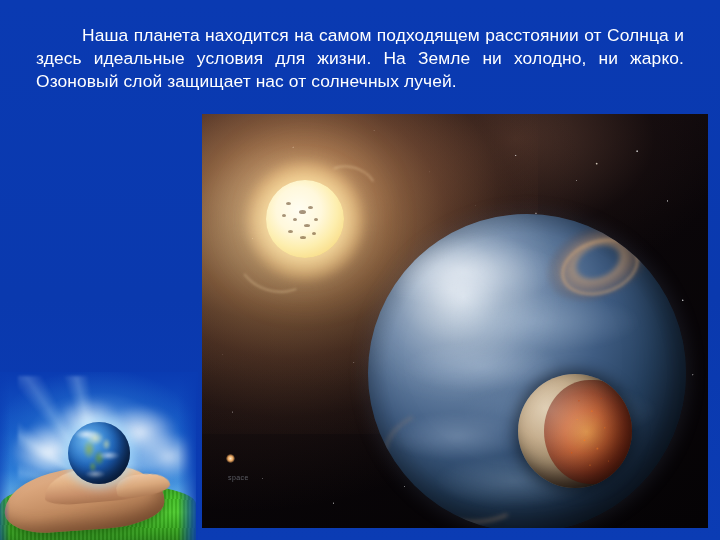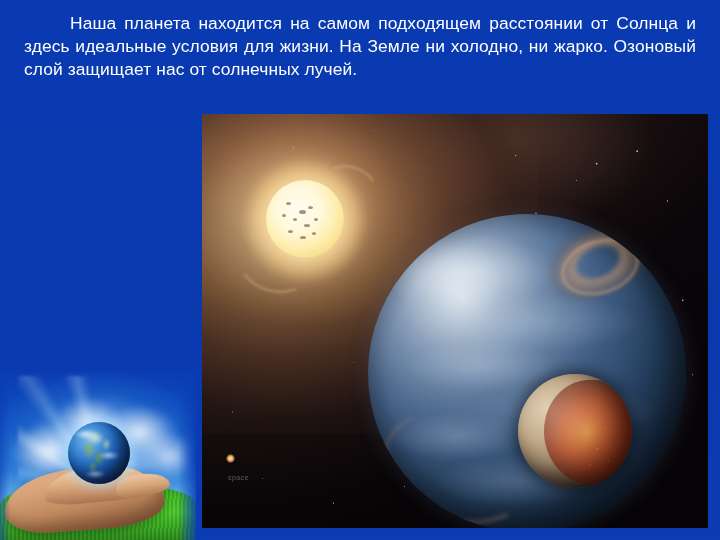--- a/index.html
+++ b/index.html
@@ -25,21 +25,21 @@
     top: 12px;
     width: 672px;
     color: #ffffff;
     font-size: 17.4px;
     line-height: 23px;
     text-align: justify;
     text-indent: 46px;
     letter-spacing: 0.1px;
     -webkit-font-smoothing: antialiased;
   }
-  #text-block p { margin: 0; }
+  #text-block p { margin: 12px; }
 
   
   #space-photo {
     position: absolute;
     left: 202px;
     top: 114px;
     width: 506px;
     height: 414px;
     overflow: hidden;
     background: #060307;

